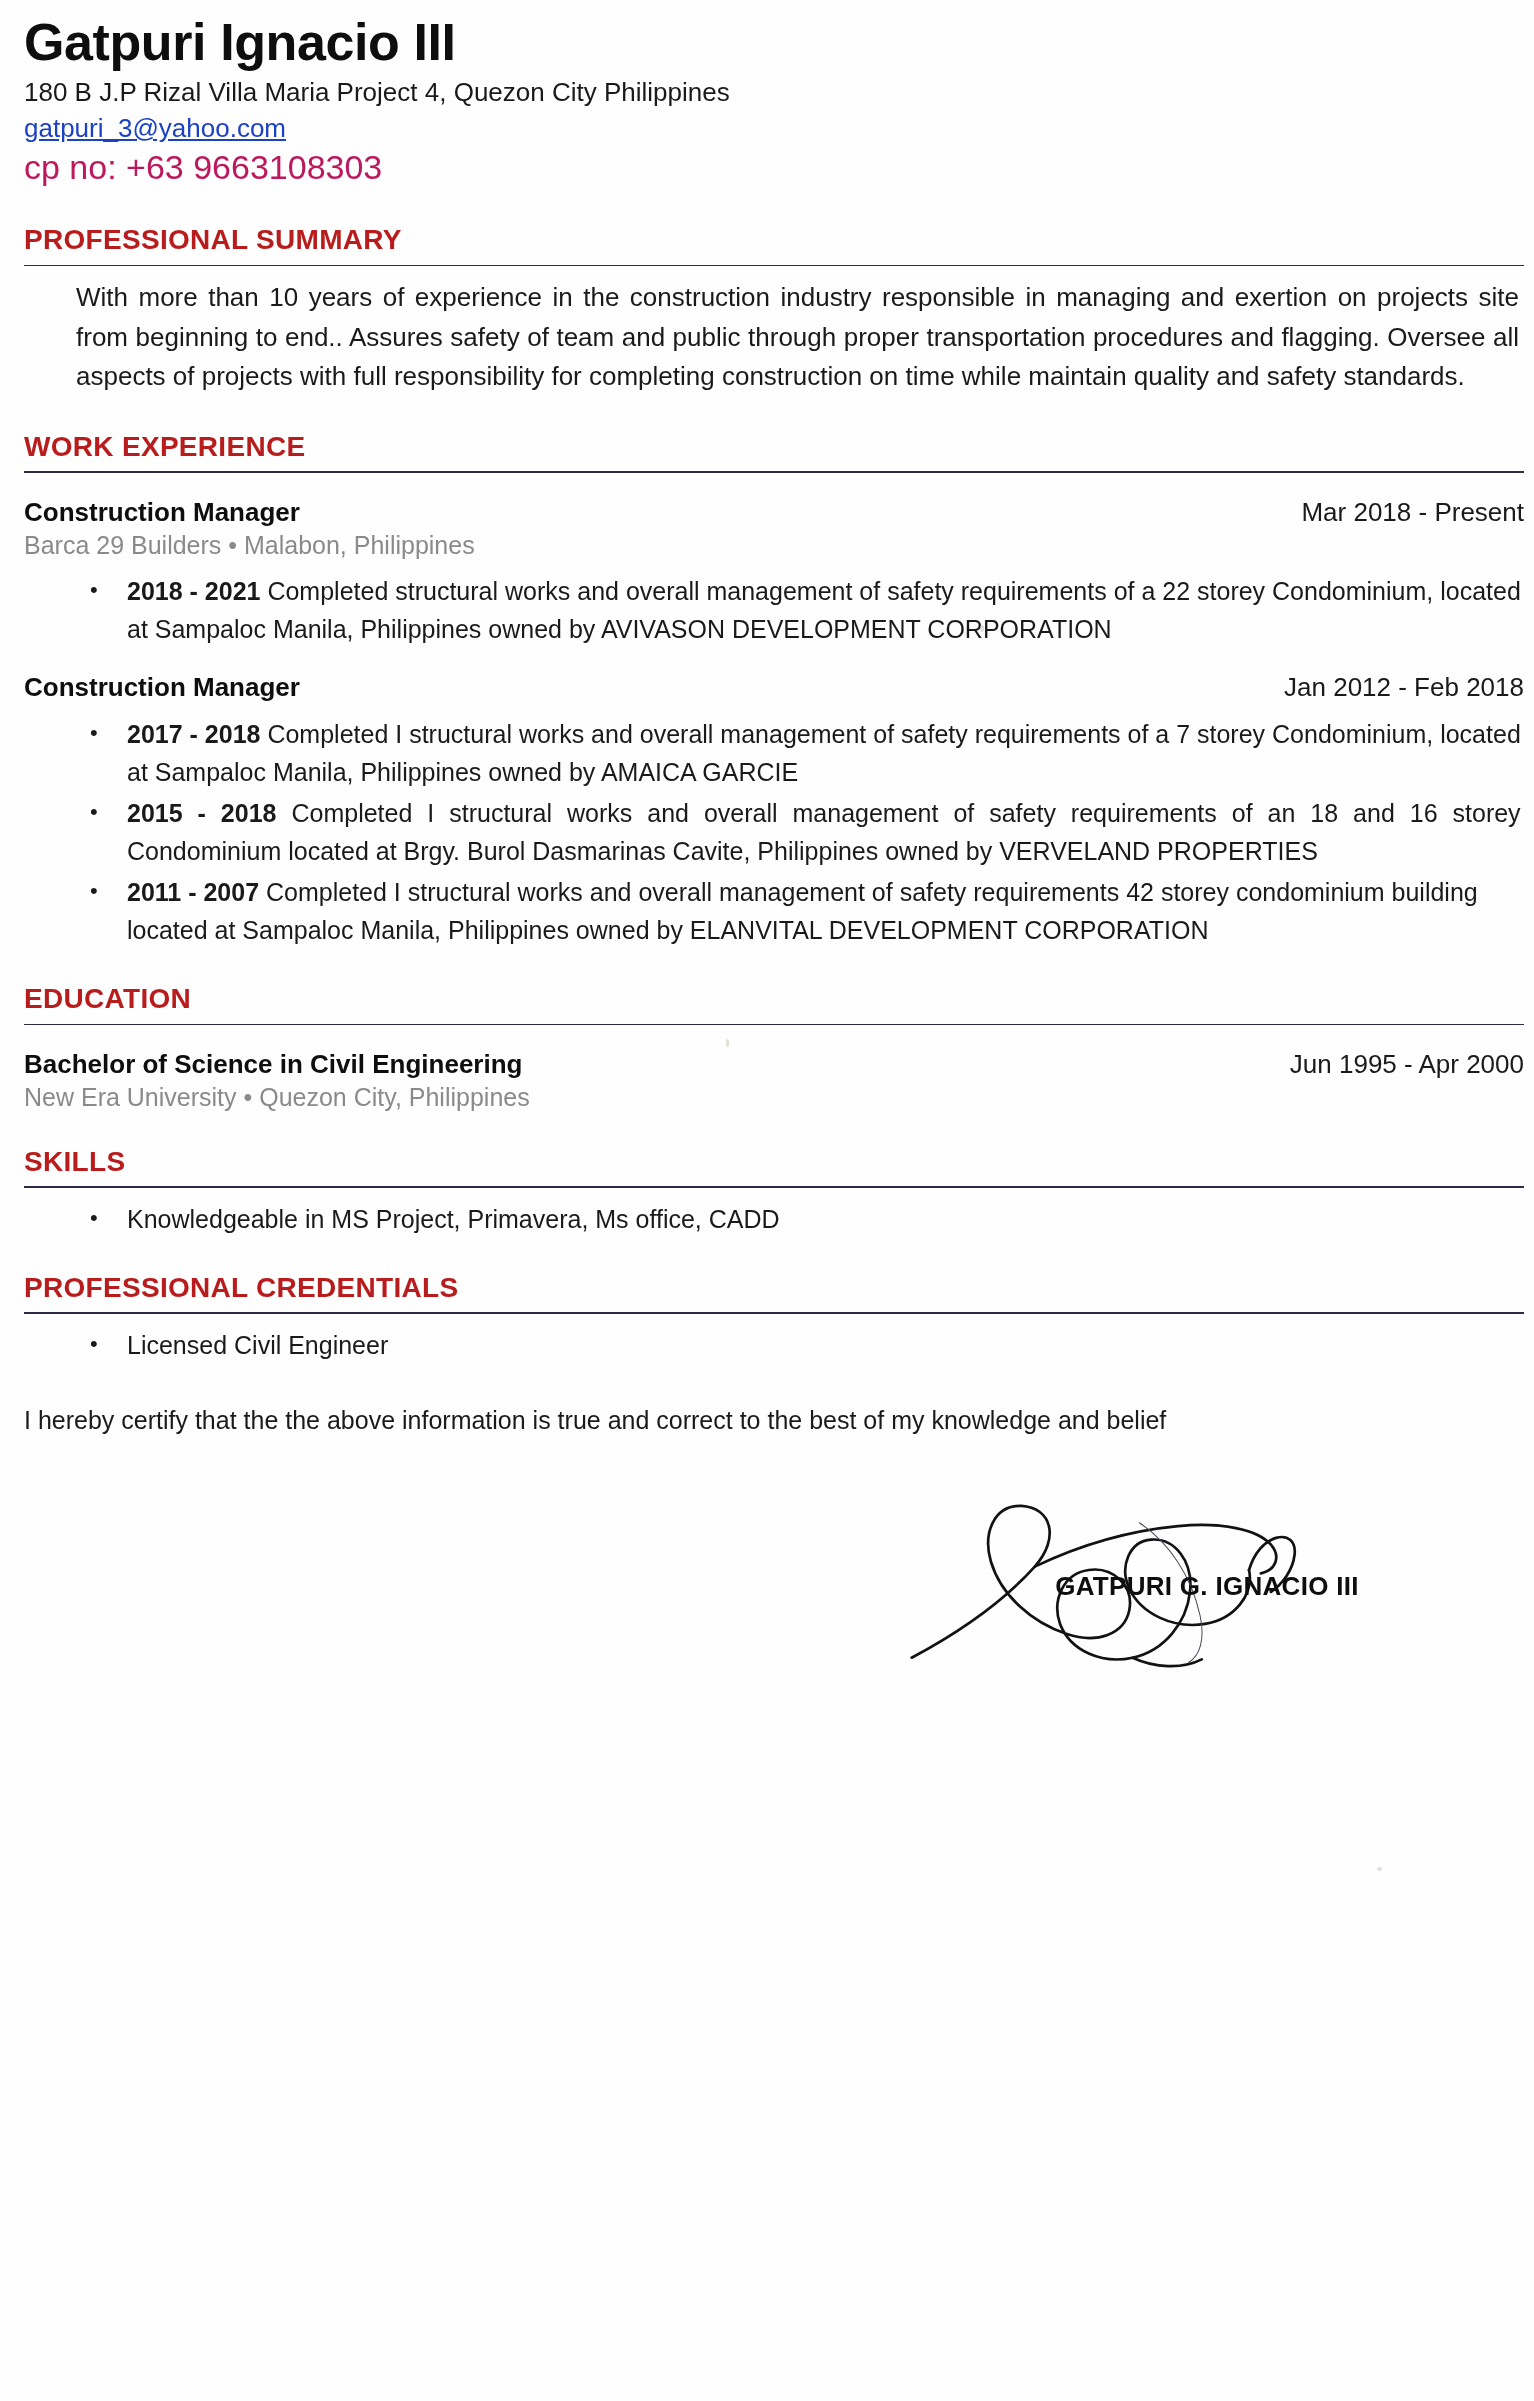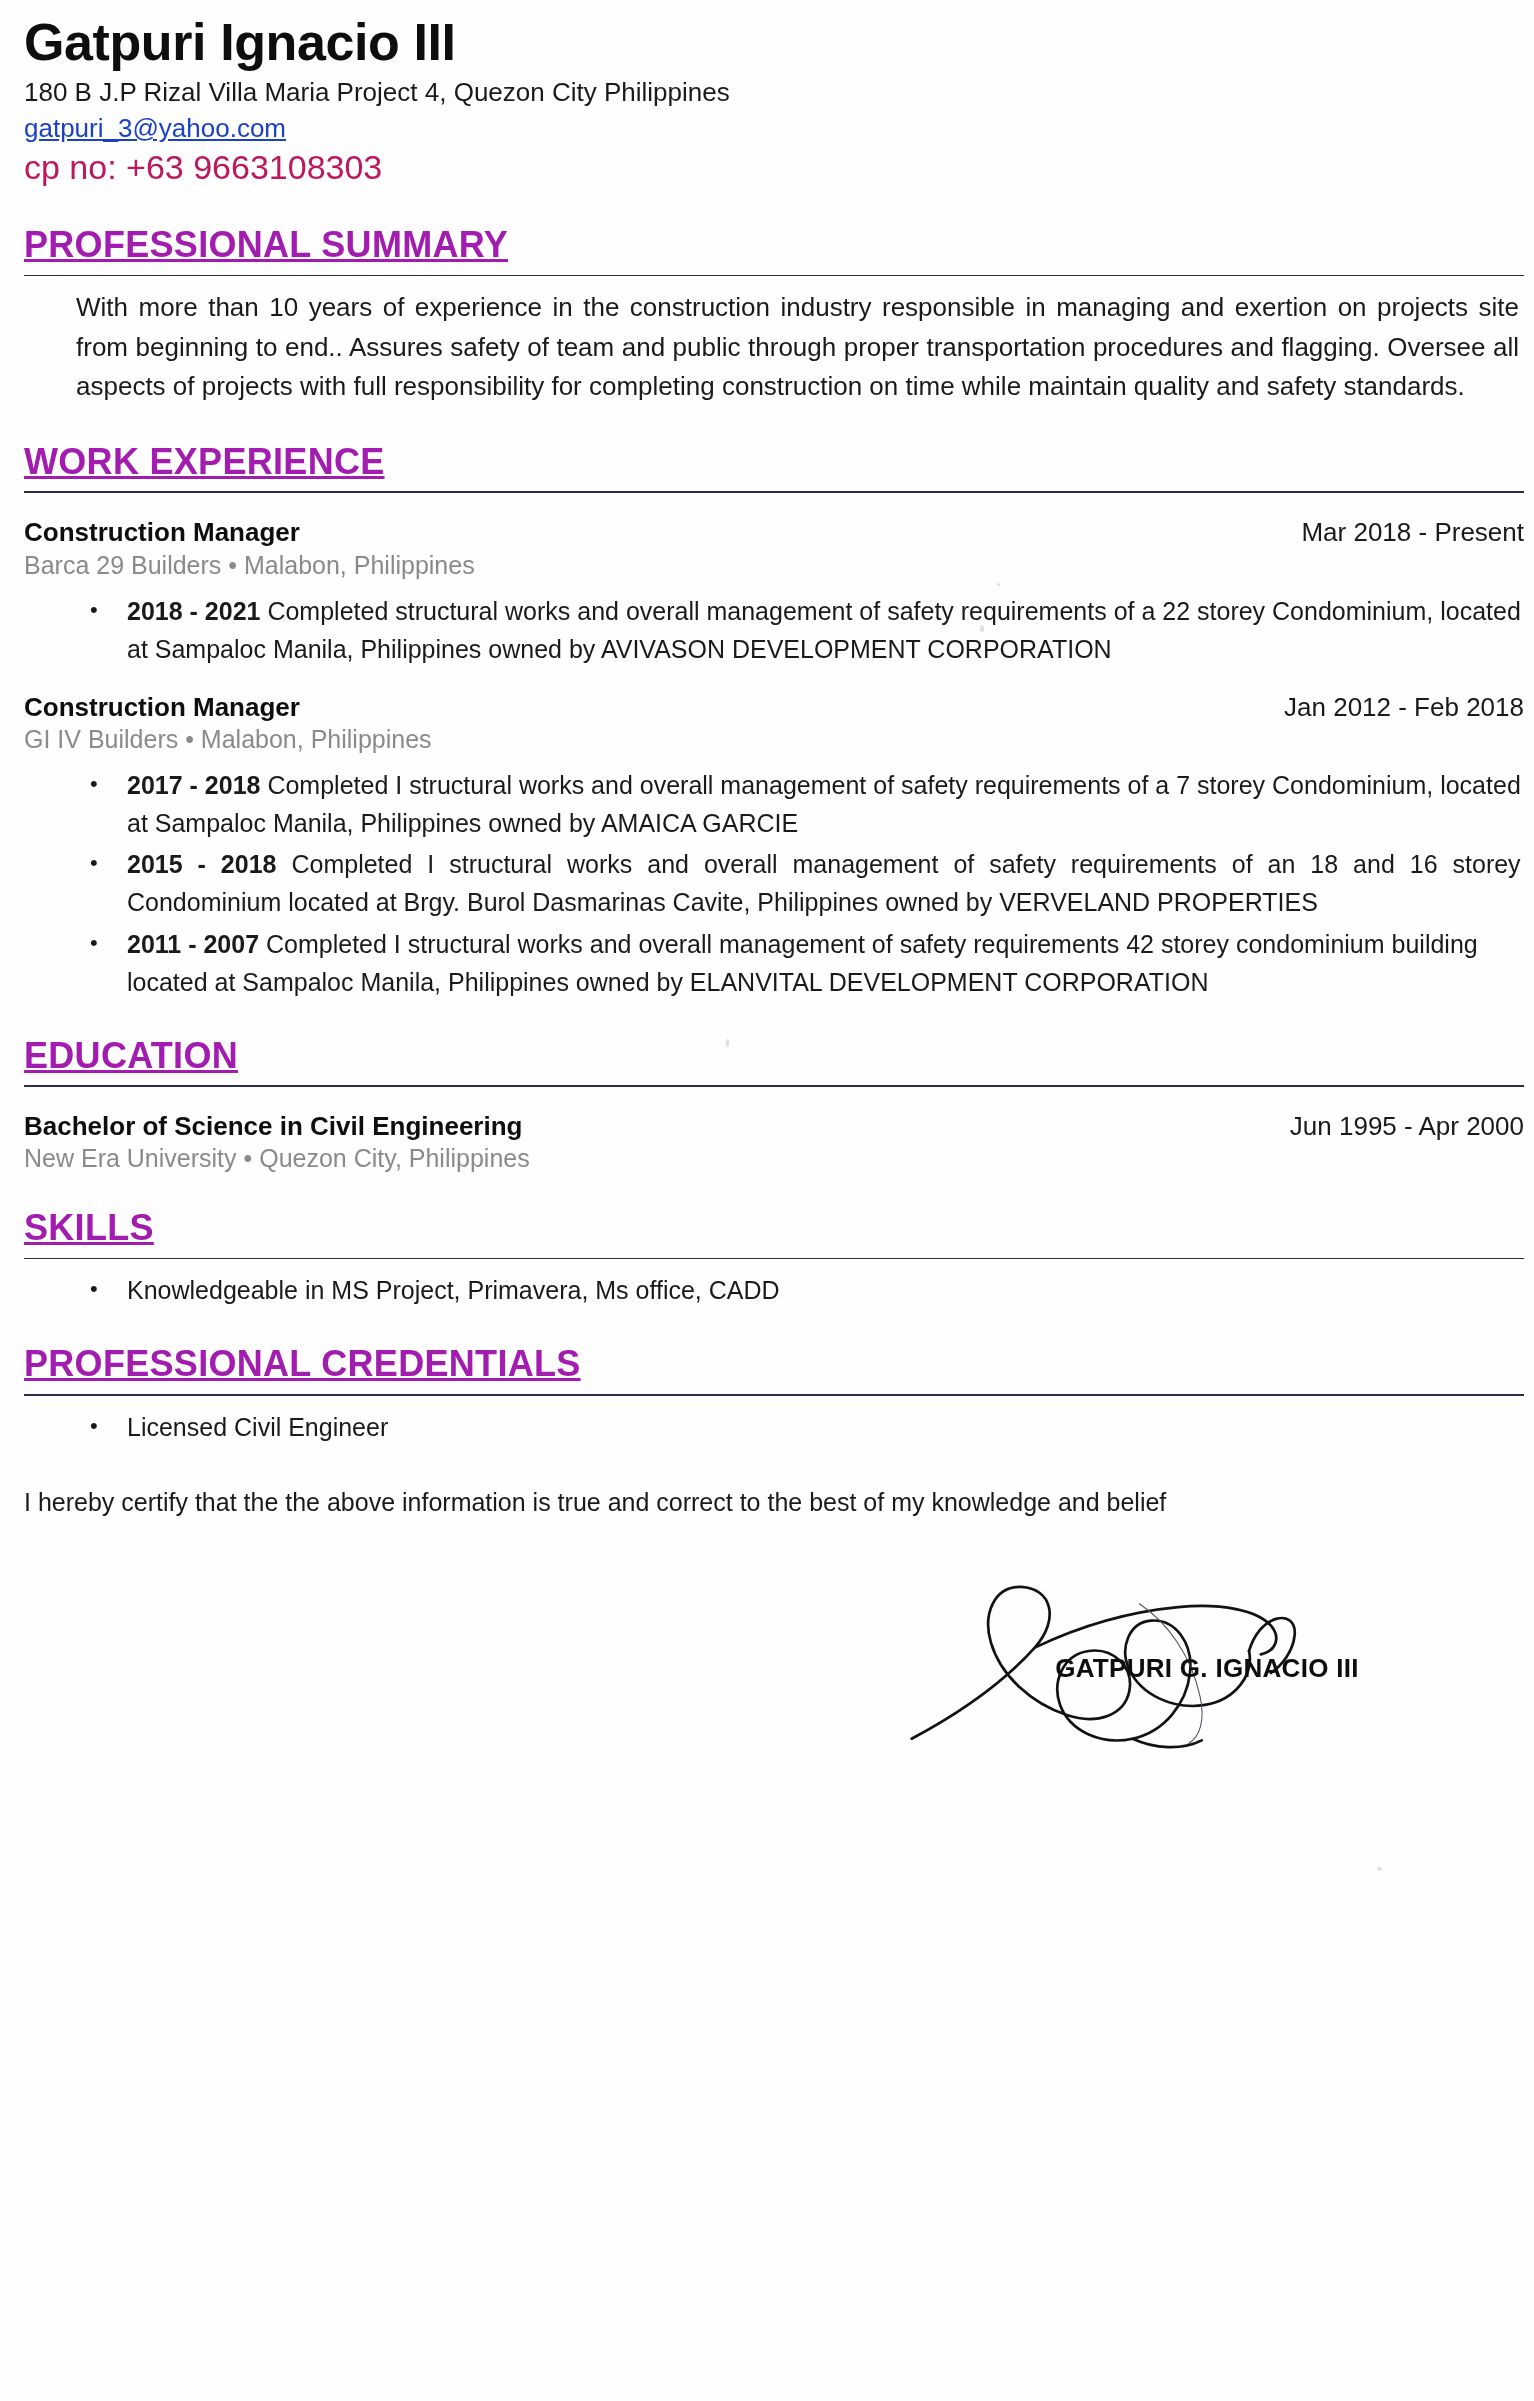--- a/index.html
+++ b/index.html
@@ -49,26 +49,25 @@
     line-height: 1.32;
     margin: 0;
     color: #be185d;
   }
 
   
   .section {
     margin-top: 34px;
   }
   .section-title {
-    font-size: 36px;
+    font-size: 28px;
     font-weight: bold;
     letter-spacing: 0.3px;
-    color: #a21caf;
+    color: #b91c1c;
     margin: 0 0 8.4px 0;
-    text-decoration: underline;
   }
   .rule {
     height: 1.7px;
     background: #2b2b4a;
     width: 100%;
     margin-bottom: 10px;
   }
 
   
   .summary {
@@ -224,21 +223,20 @@
       <ul class="bullets">
         <li><b>2018 - 2021</b><span> Completed structural works  and overall management of safety requirements of a  22 storey Condominium, located at Sampaloc Manila, Philippines owned by AVIVASON DEVELOPMENT CORPORATION</span></li>
       </ul>
     </div>
 
     <div class="entry">
       <div class="entry-head">
         <span class="entry-title">Construction Manager</span>
         <span class="entry-dates">Jan 2012 - Feb 2018</span>
       </div>
-      <div class="entry-sub">GI IV Builders • Malabon, Philippines</div>
       <ul class="bullets">
         <li><b>2017 - 2018</b><span> Completed I structural works  and overall management of safety requirements of a 7 storey Condominium, located at Sampaloc Manila, Philippines owned by  AMAICA GARCIE</span></li>
         <li class="justify"><b>2015  -  2018</b><span>  Completed  I  structural  works  and  overall  management  of  safety requirements of an 18 and 16 storey Condominium located at Brgy. Burol Dasmarinas Cavite, Philippines owned by VERVELAND PROPERTIES</span></li>
         <li><b>2011 - 2007</b><span> Completed I structural works  and overall management of safety requirements 42 storey condominium building located at Sampaloc Manila, Philippines owned by ELANVITAL DEVELOPMENT CORPORATION</span></li>
       </ul>
     </div>
   </div>
 
   <div class="section">
     <div class="section-title">EDUCATION</div>

